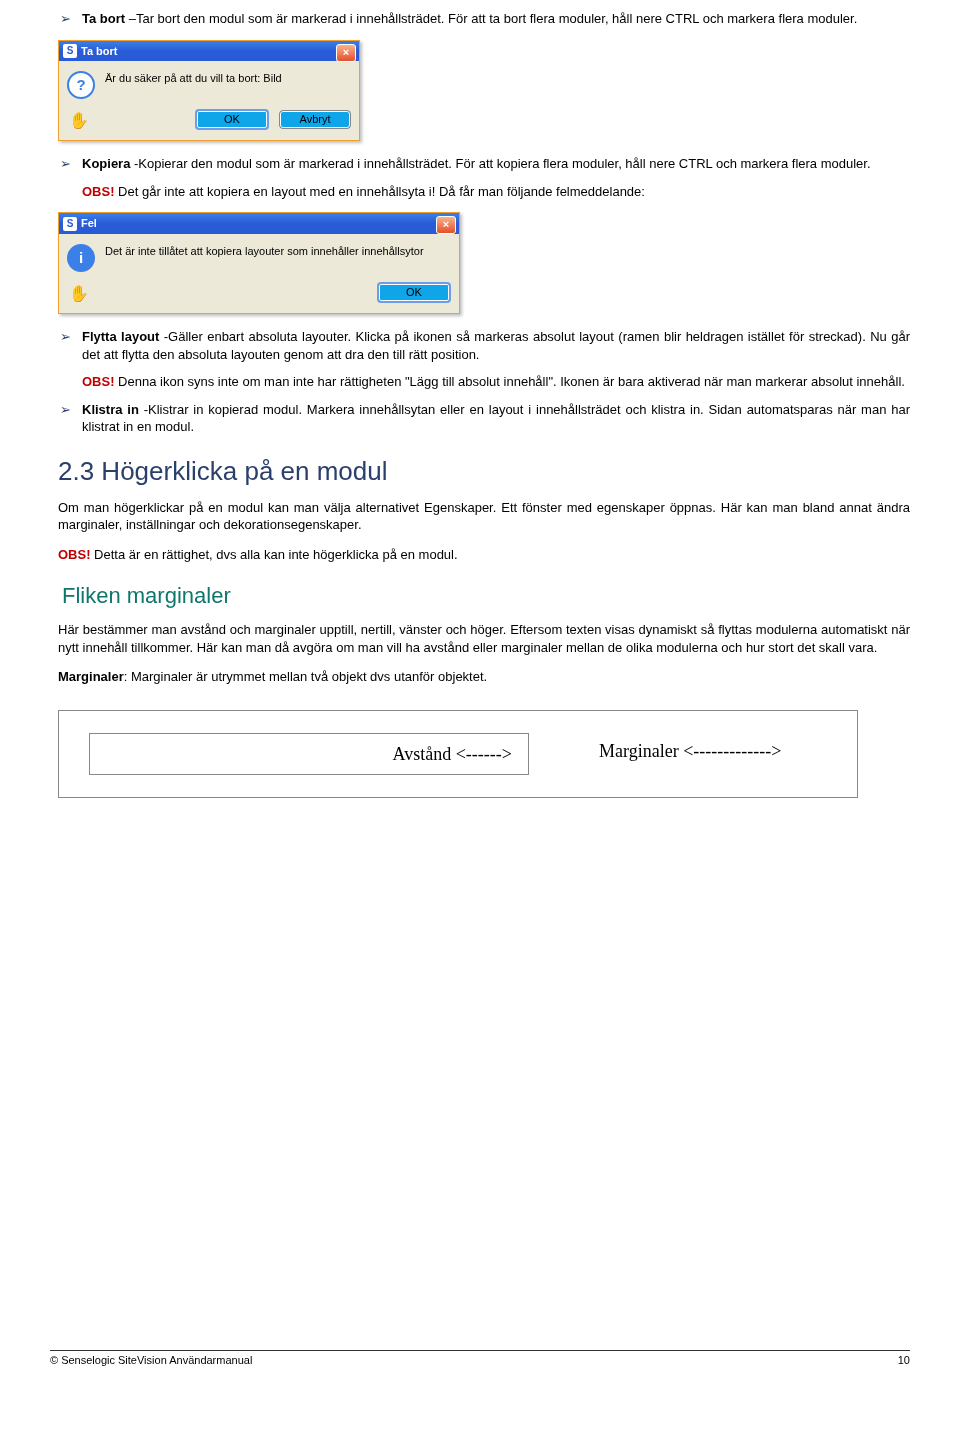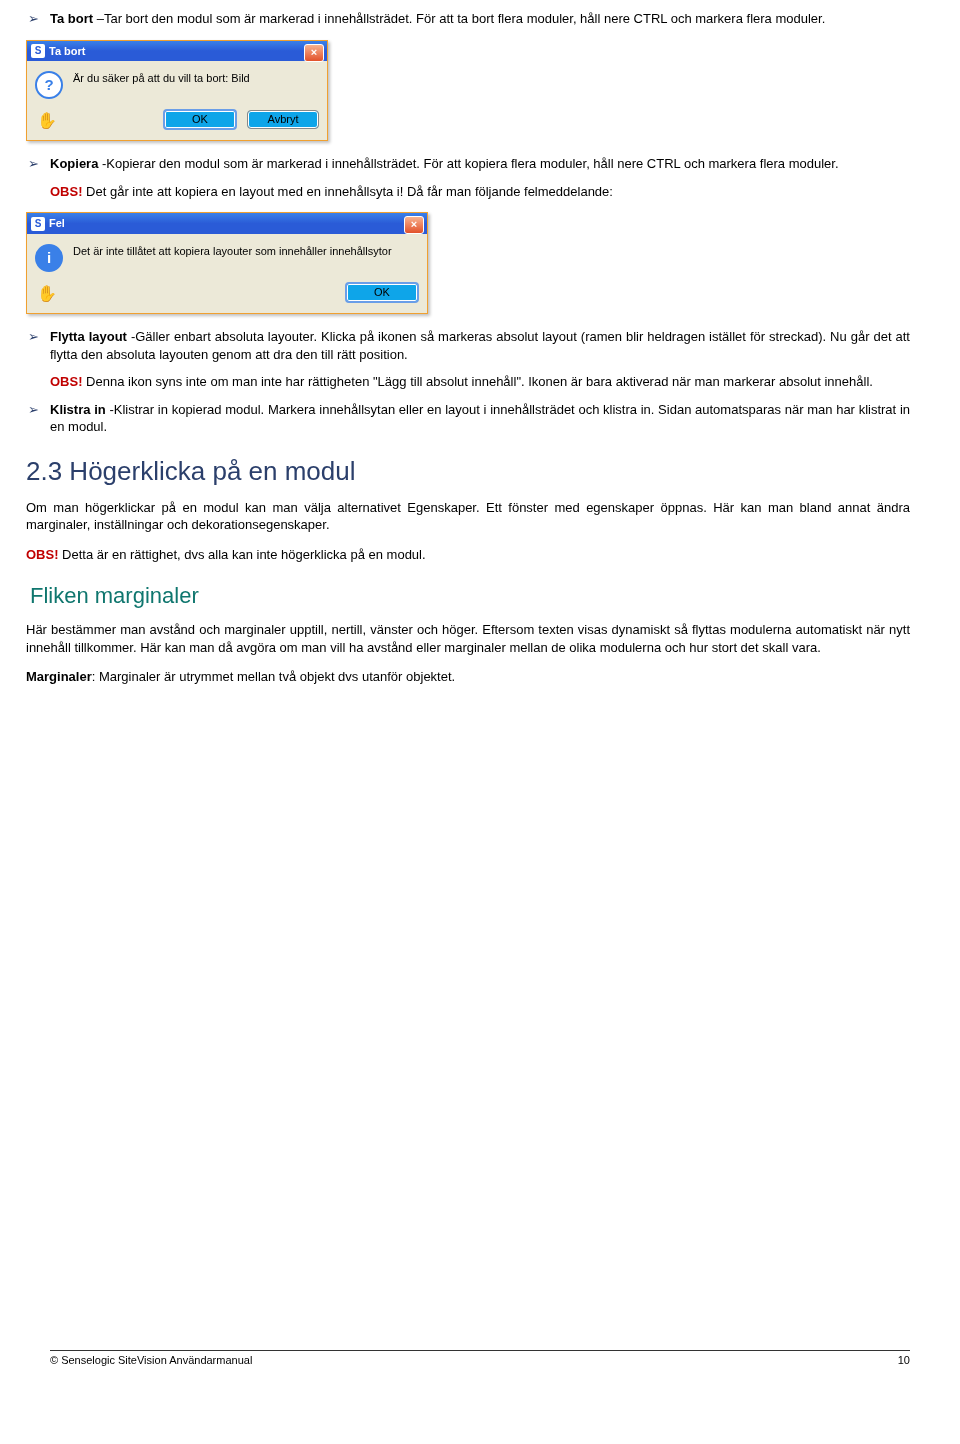--- a/index.html
+++ b/index.html
@@ -6,21 +6,21 @@
     font-family: Verdana, Geneva, sans-serif;
     font-size: 13px;
     color: #000;
     background: #fff;
     margin: 0;
     padding: 0;
     width: 960px;
     line-height: 1.35;
   }
   .page {
-    padding: 10px 50px 20px 26px;
+    padding: 10px 50px 20px 58px;
     min-height: 1380px;
     position: relative;
     box-sizing: border-box;
   }
   ul.arrow-list {
     list-style: none;
     padding: 0;
     margin: 0 0 12px 0;
   }
   ul.arrow-list > li {
@@ -251,19 +251,25 @@
   <p class="para">
     <span class="obs">OBS!</span><span> Detta är en rättighet, dvs alla kan inte högerklicka på en modul.</span>
   </p>
 
   <h3 class="subsection">Fliken marginaler</h3>
   <p class="para">Här bestämmer man avstånd och marginaler upptill, nertill, vänster och höger. Eftersom texten visas dynamiskt så flyttas modulerna automatiskt när nytt innehåll tillkommer. Här kan man då avgöra om man vill ha avstånd eller marginaler mellan de olika modulerna och hur stort det skall vara.</p>
   <p class="para">
     <span class="bold">Marginaler</span><span>: Marginaler är utrymmet mellan två objekt dvs utanför objektet.</span>
   </p>
 
+  <div class="diagram-outer">
+    <div class="diagram-inner">
+      <span>Avstånd &lt;------&gt;</span>
+    </div>
+    <div class="diagram-marg-label">Marginaler &lt;-------------&gt;</div>
+  </div>
 
   <div class="footer">
     <span>© Senselogic SiteVision Användarmanual</span>
     <span>10</span>
   </div>
 
 </div>
 
 </body></html>

